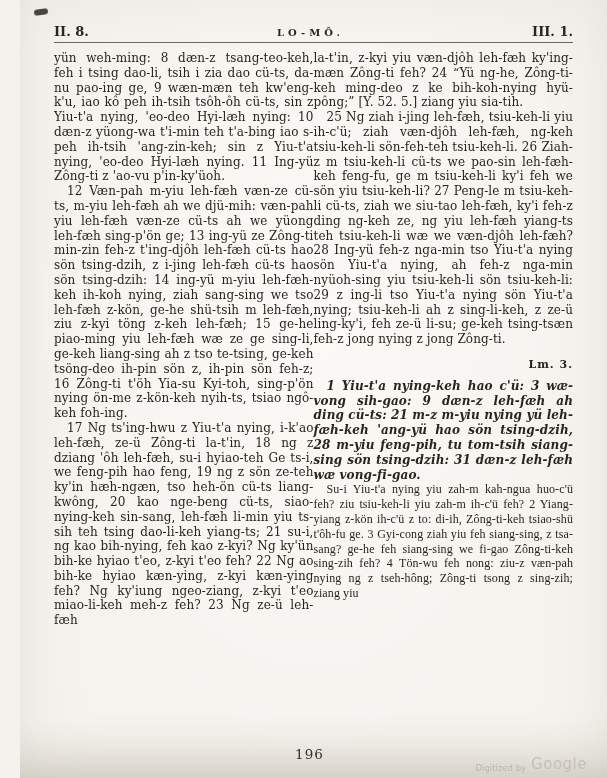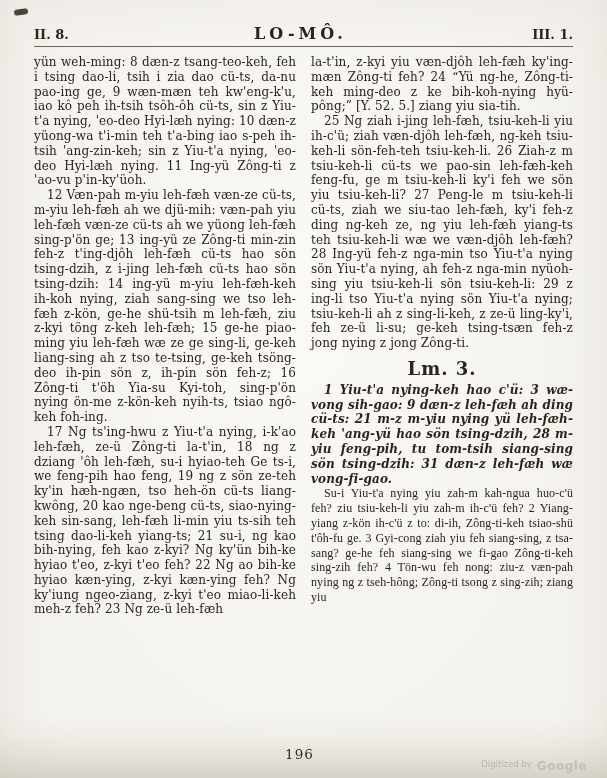--- a/index.html
+++ b/index.html
@@ -13,67 +13,68 @@
   }
   .page {
     position: absolute; inset: 0;
     padding: 24px 34px 0 34px;
     box-sizing: border-box;
     background:
       radial-gradient(ellipse at 50% 40%, rgba(255,255,255,0.55), rgba(255,255,255,0) 70%),
       linear-gradient(#f5f3ee 92%, #eceae2 100%);
     box-shadow: inset 0 -35px 45px -30px rgba(125,118,100,0.28),
                 inset 0 0 70px rgba(140,130,110,0.10);
+    margin-left: 20px;
   }
   .scan-mark {
     position: absolute; left: 14px; top: 9px;
     width: 14px; height: 6px; border-radius: 3px;
     background: #2c2820; opacity: .85;
     transform: rotate(-8deg);
     filter: blur(0.4px);
   }
   .page-header {
     display: flex; justify-content: space-between; align-items: baseline;
     font-weight: bold; font-size: 13px;
   }
-  .page-header .title { font-size: 16px; letter-spacing: 4px; }
+  .page-header .title { font-size: 10px; letter-spacing: 4px; }
   .rule { border-bottom: 1px solid #6d665a; margin-top: 3px; }
   .columns {
-    display: flex; gap: 15px;
+    display: flex; 
     margin-top: 8px;
     height: 678px; overflow: hidden;
     font-size: 12px; line-height: 14.8px;
     text-align: justify;
     letter-spacing: 0.1px;
   }
   .col { flex: 1; min-width: 0; }
   p.verse { margin: 0; text-indent: 13px; }
   p.cont { text-indent: 0; }
   .chap-head {
     margin: 11px 0 6px 0;
-    text-align: center; font-size: 18px; font-weight: bold;
+    text-align: right; font-size: 11px; font-weight: bold;
     letter-spacing: 1px;
   }
   .summary { font-style: italic; font-weight: bold; }
   .gap-top { margin-top: 10px; font-family: Liberation Serif, serif; }
   .footer-num {
     position: absolute; left: 0; right: 8px; bottom: 16px;
     text-align: center; font-size: 13.5px; letter-spacing: 1px;
     color: #332e26;
   }
   .watermark {
     position: absolute; right: 20px; bottom: 5px;
     color: #b9b6af;
     font-family: "DejaVu Sans", "Liberation Sans", sans-serif;
     font-size: 8.5px;
-    display: flex; align-items: flex-start;
+    display: flex; align-items: flex-end;
   }
   .watermark .brand {
-    font-size: 12px; margin-left: 5px;
-    color: #c3c0b9; font-weight: bold; letter-spacing: 0.5px;
+    font-size: 15px; margin-left: 5px;
+    color: #c3c0b9; font-weight: normal; letter-spacing: 0.5px;
   }
 </style>
 </head>
 <body>
 
 <div class="page">
 
   <div class="scan-mark"></div>
 
   <header class="page-header">

